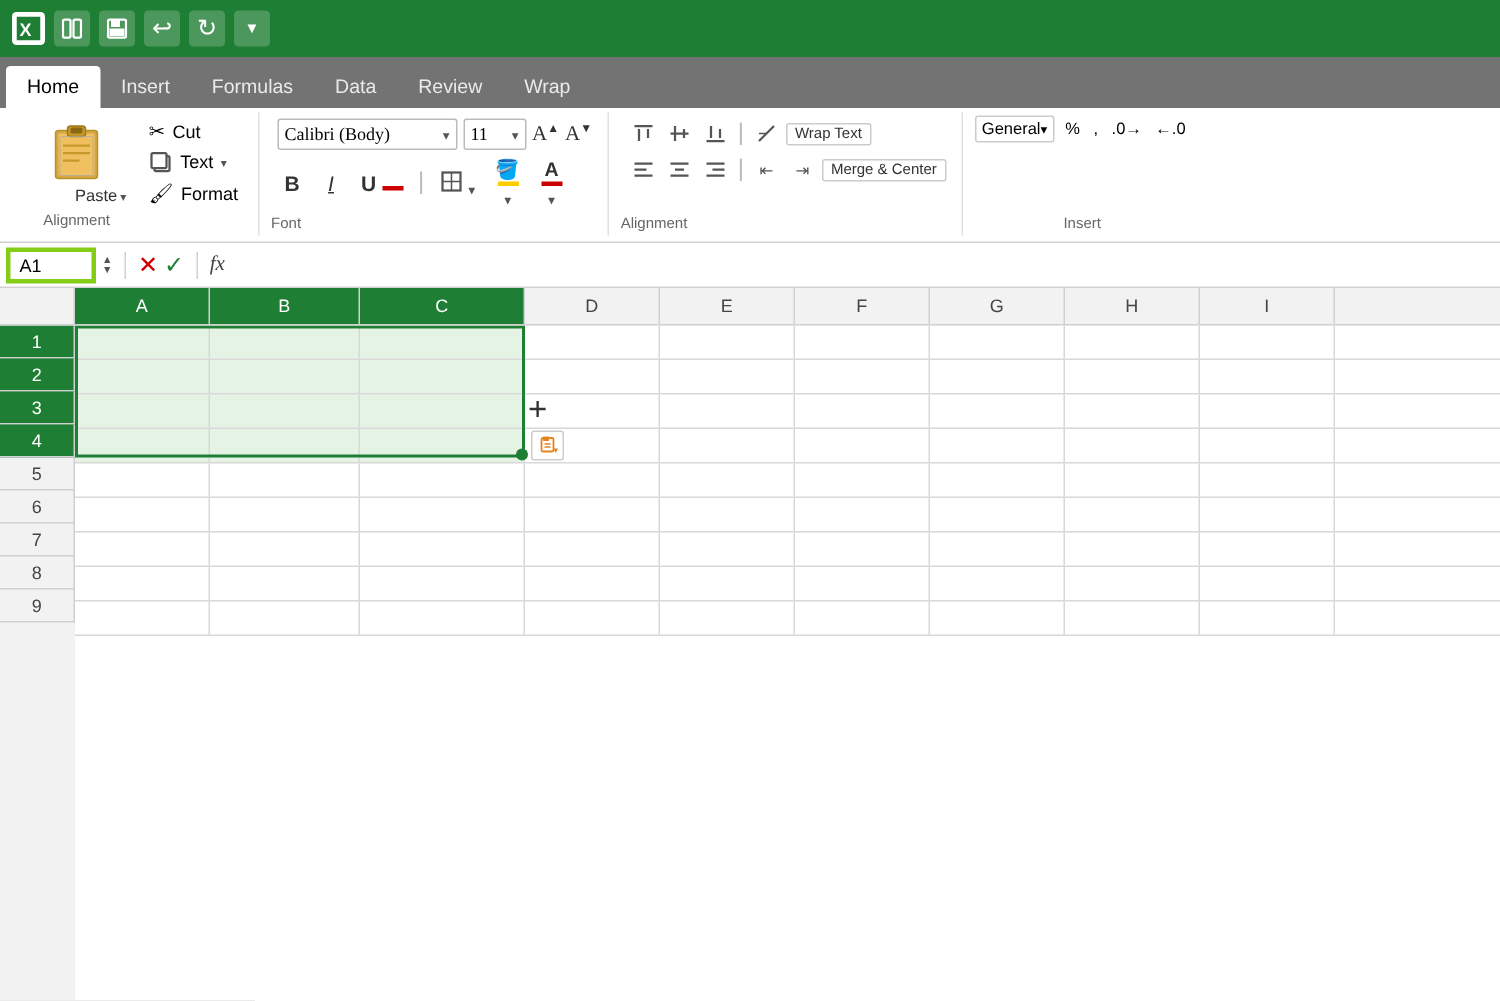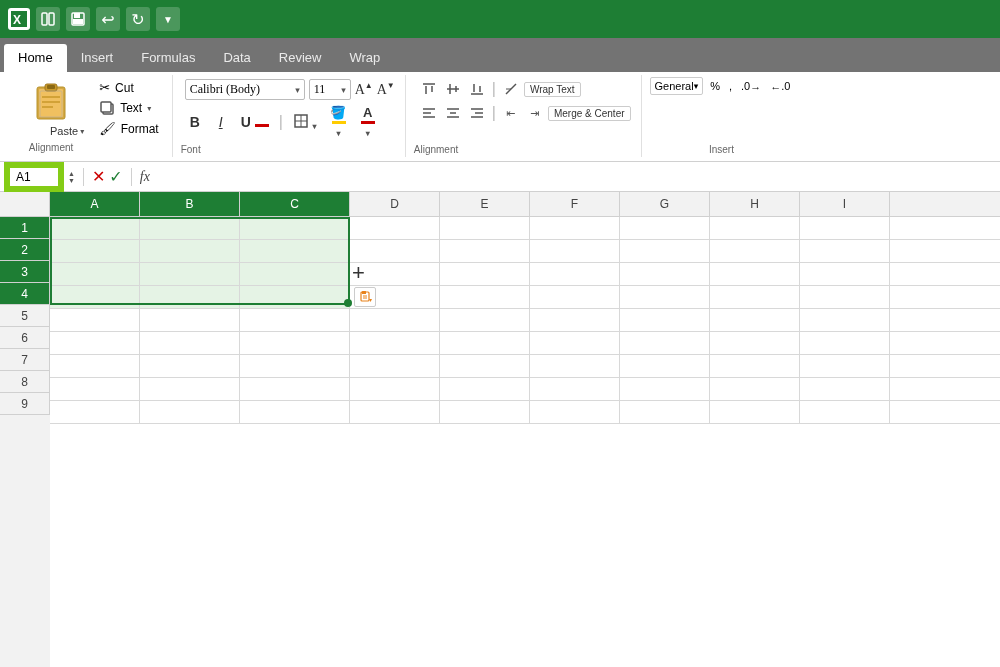--- a/index.html
+++ b/index.html
@@ -232,21 +232,21 @@
     .formula-bar {
       display: flex;
       align-items: center;
       border-bottom: 1px solid #d0d0d0;
       padding: 3px 4px;
       height: 30px;
       gap: 4px;
       background: #fff;
     }
     .cell-ref-box {
-      border: 6px solid #84cc16;
+      border: 3px solid #84cc16;
       padding: 2px 6px;
       font-size: 12px;
       width: 60px;
       text-align: center;
       display: flex; align-items: center;
     }
     .cell-ref-arrows {
       display: flex;
       flex-direction: column;
       font-size: 7px;

